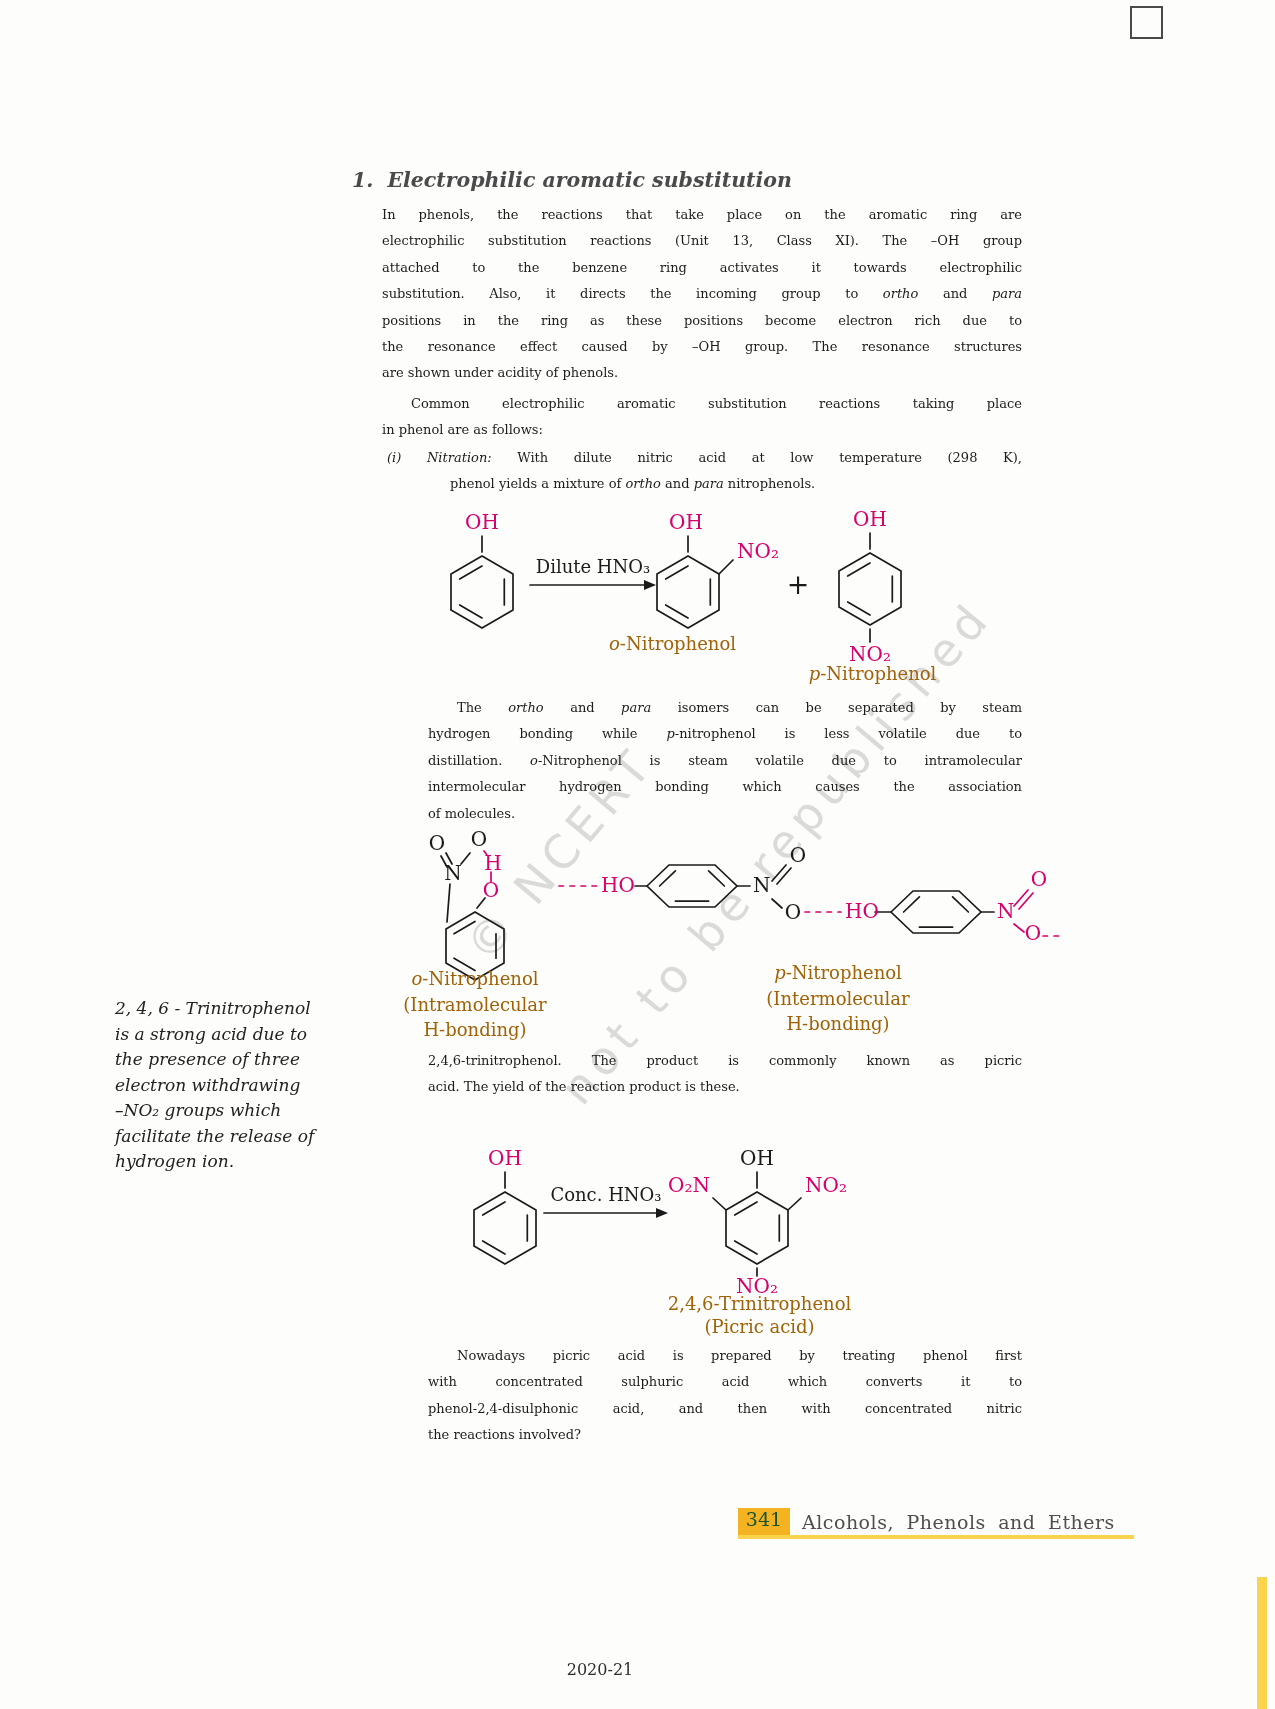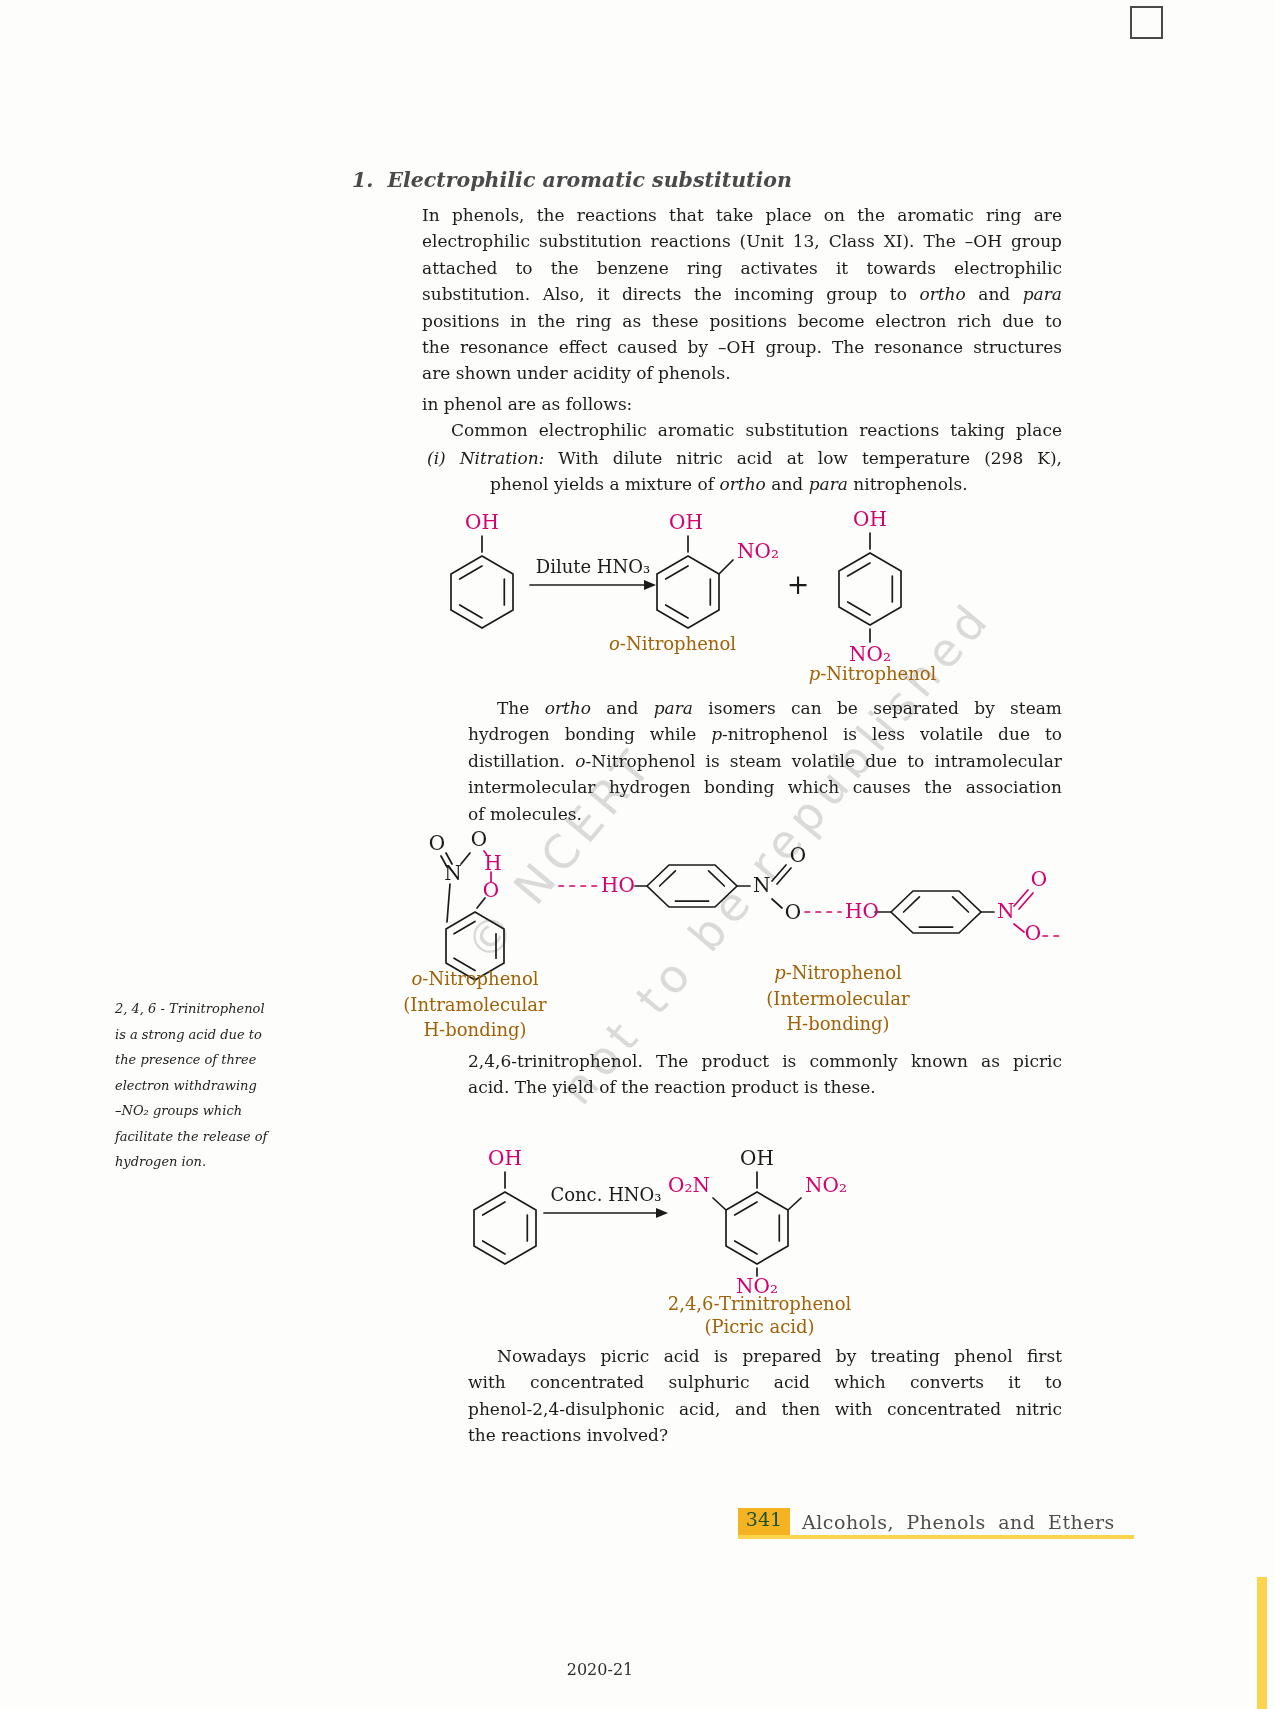--- a/index.html
+++ b/index.html
@@ -5,30 +5,30 @@
   * { margin:0; padding:0; box-sizing:border-box; }
   html,body { width:1275px; height:1709px; }
   body {
     position:relative;
     background:#fdfdfb;
     font-family:"DejaVu Serif", serif;
     color:#1c1c1c;
     overflow:hidden;
   }
   .abs { position:absolute; }
-  .para { font-size:17px; line-height:26.4px;margin-left:40px; }
+  .para { font-size:13px; line-height:26.4px; }
   .jl { text-align:justify; text-align-last:justify; }
   .jl.last { text-align:justify; text-align-last:auto; }
   .ind { padding-left:29px; }
   .heading {
     font-size:20.5px; font-weight:bold; font-style:italic; color:#4a4a4a;
     display:flex; gap:14px;
   }
   .margin-note {
-    font-size:13px; font-style:italic; line-height:25.5px; color:#222;
+    font-size:17px; font-style:italic; line-height:25.5px; color:#222;
   }
   .margin-note div { white-space:nowrap; }
   .cap { font-size:18px; color:#a16207; text-align:center; line-height:25.5px; }
   .cap i { font-style:italic; }
   .wm {
     color:rgba(150,150,152,0.34); font-size:46px; letter-spacing:7px;
     white-space:nowrap; text-align:center; z-index:0; font-family:"DejaVu Sans", sans-serif;
   }
   .content { z-index:1; }
   
@@ -71,22 +71,22 @@
   <div class="jl"><span>In phenols, the reactions that take place on the aromatic ring are</span></div>
   <div class="jl"><span>electrophilic substitution reactions (Unit 13, Class XI). The –OH group</span></div>
   <div class="jl"><span>attached to the benzene ring activates it towards electrophilic</span></div>
   <div class="jl"><span>substitution. Also, it directs the incoming group to </span><span style="font-style: italic;">ortho</span><span> and </span><span style="font-style: italic;">para</span></div>
   <div class="jl"><span>positions in the ring as these positions become electron rich due to</span></div>
   <div class="jl"><span>the resonance effect caused by –OH group. The resonance structures</span></div>
   <div class="jl last"><span>are shown under acidity of phenols.</span></div>
 </div>
 
 <div class="para abs content" style="left:382px;top:391px;width:640px">
+  <div class="jl ind"><span>Common electrophilic aromatic substitution reactions taking place</span></div>
   <div class="jl last"><span>in phenol are as follows:</span></div>
-  <div class="jl ind"><span>Common electrophilic aromatic substitution reactions taking place</span></div>
 </div>
 
 <div class="para abs content" style="left:387px;top:445px;width:635px">
   <div class="jl"><span style="font-style: italic;">(i) Nitration:</span><span> With dilute nitric acid at low temperature (298 K),</span></div>
   <div class="jl last" style="padding-left:63px"><span>phenol yields a mixture of </span><span style="font-style: italic;">ortho</span><span> and </span><span style="font-style: italic;">para</span><span> nitrophenols.</span></div>
 </div>
 
 <svg class="abs content" style="left:420px;top:470px" width="520" height="225" viewBox="0 0 520 225">
   <g class="sk">
     <polygon points="62,86 93,104 93,140 62,158 31,140 31,104"></polygon>

